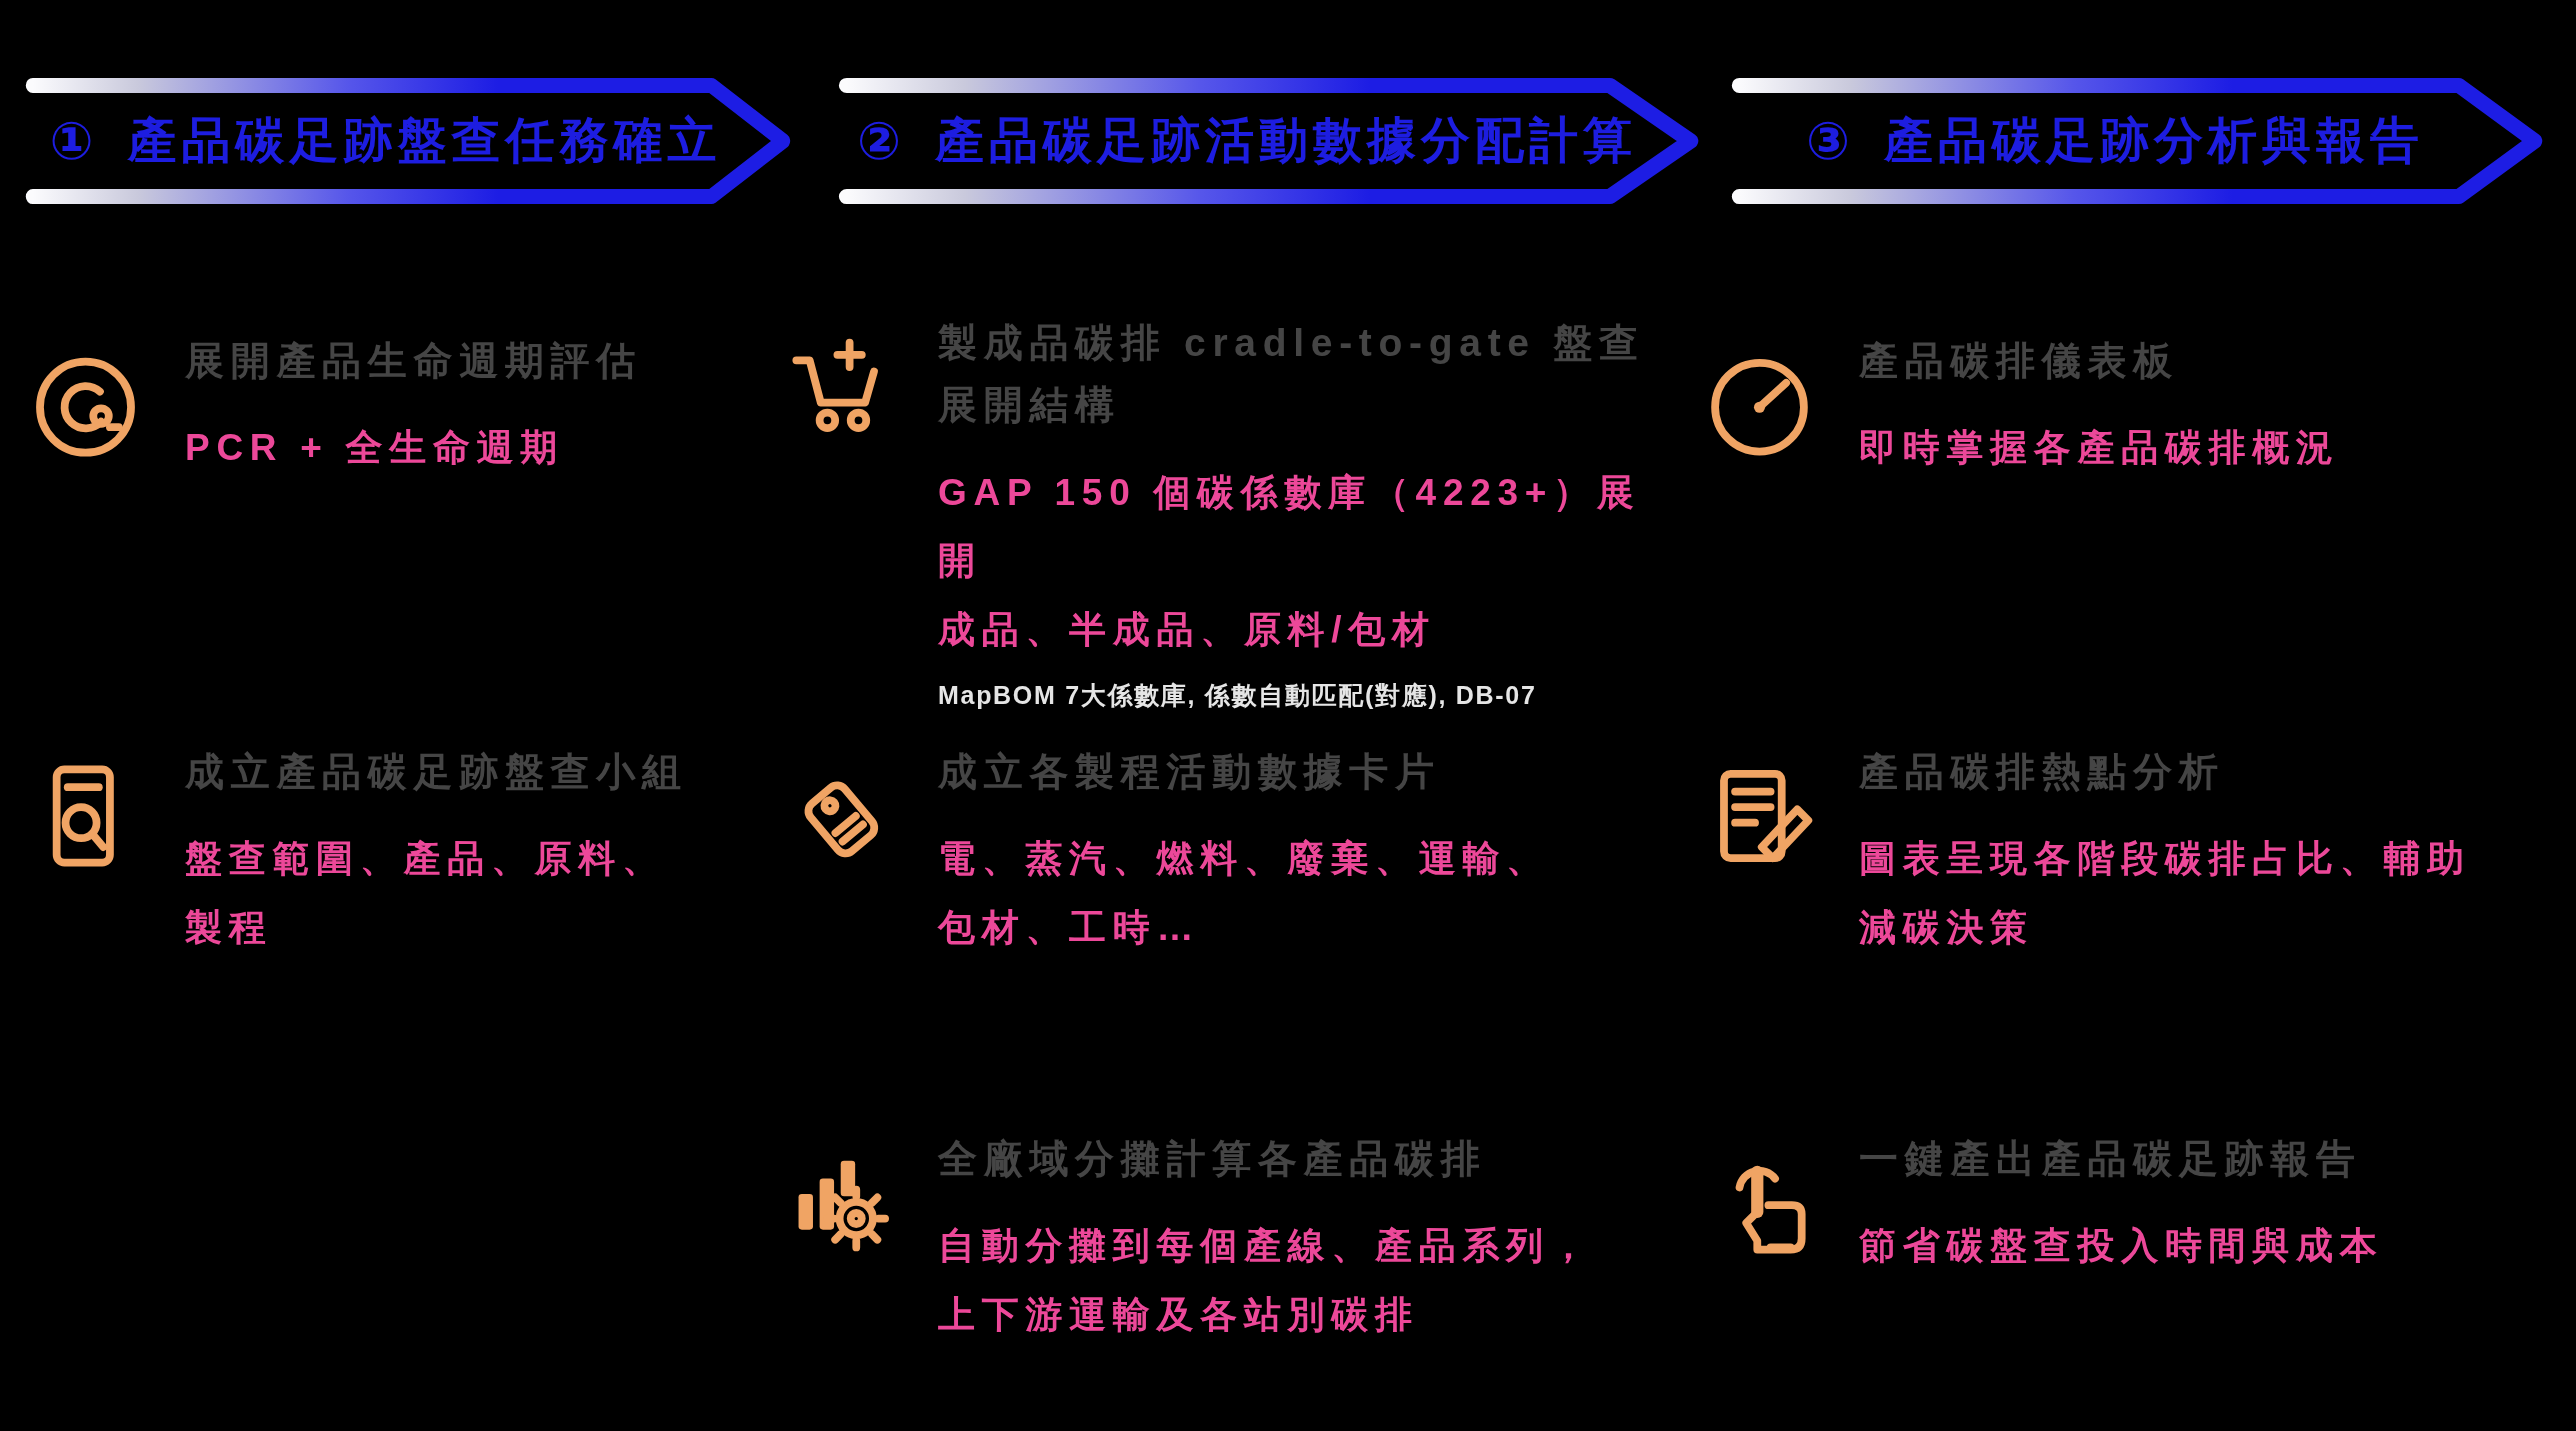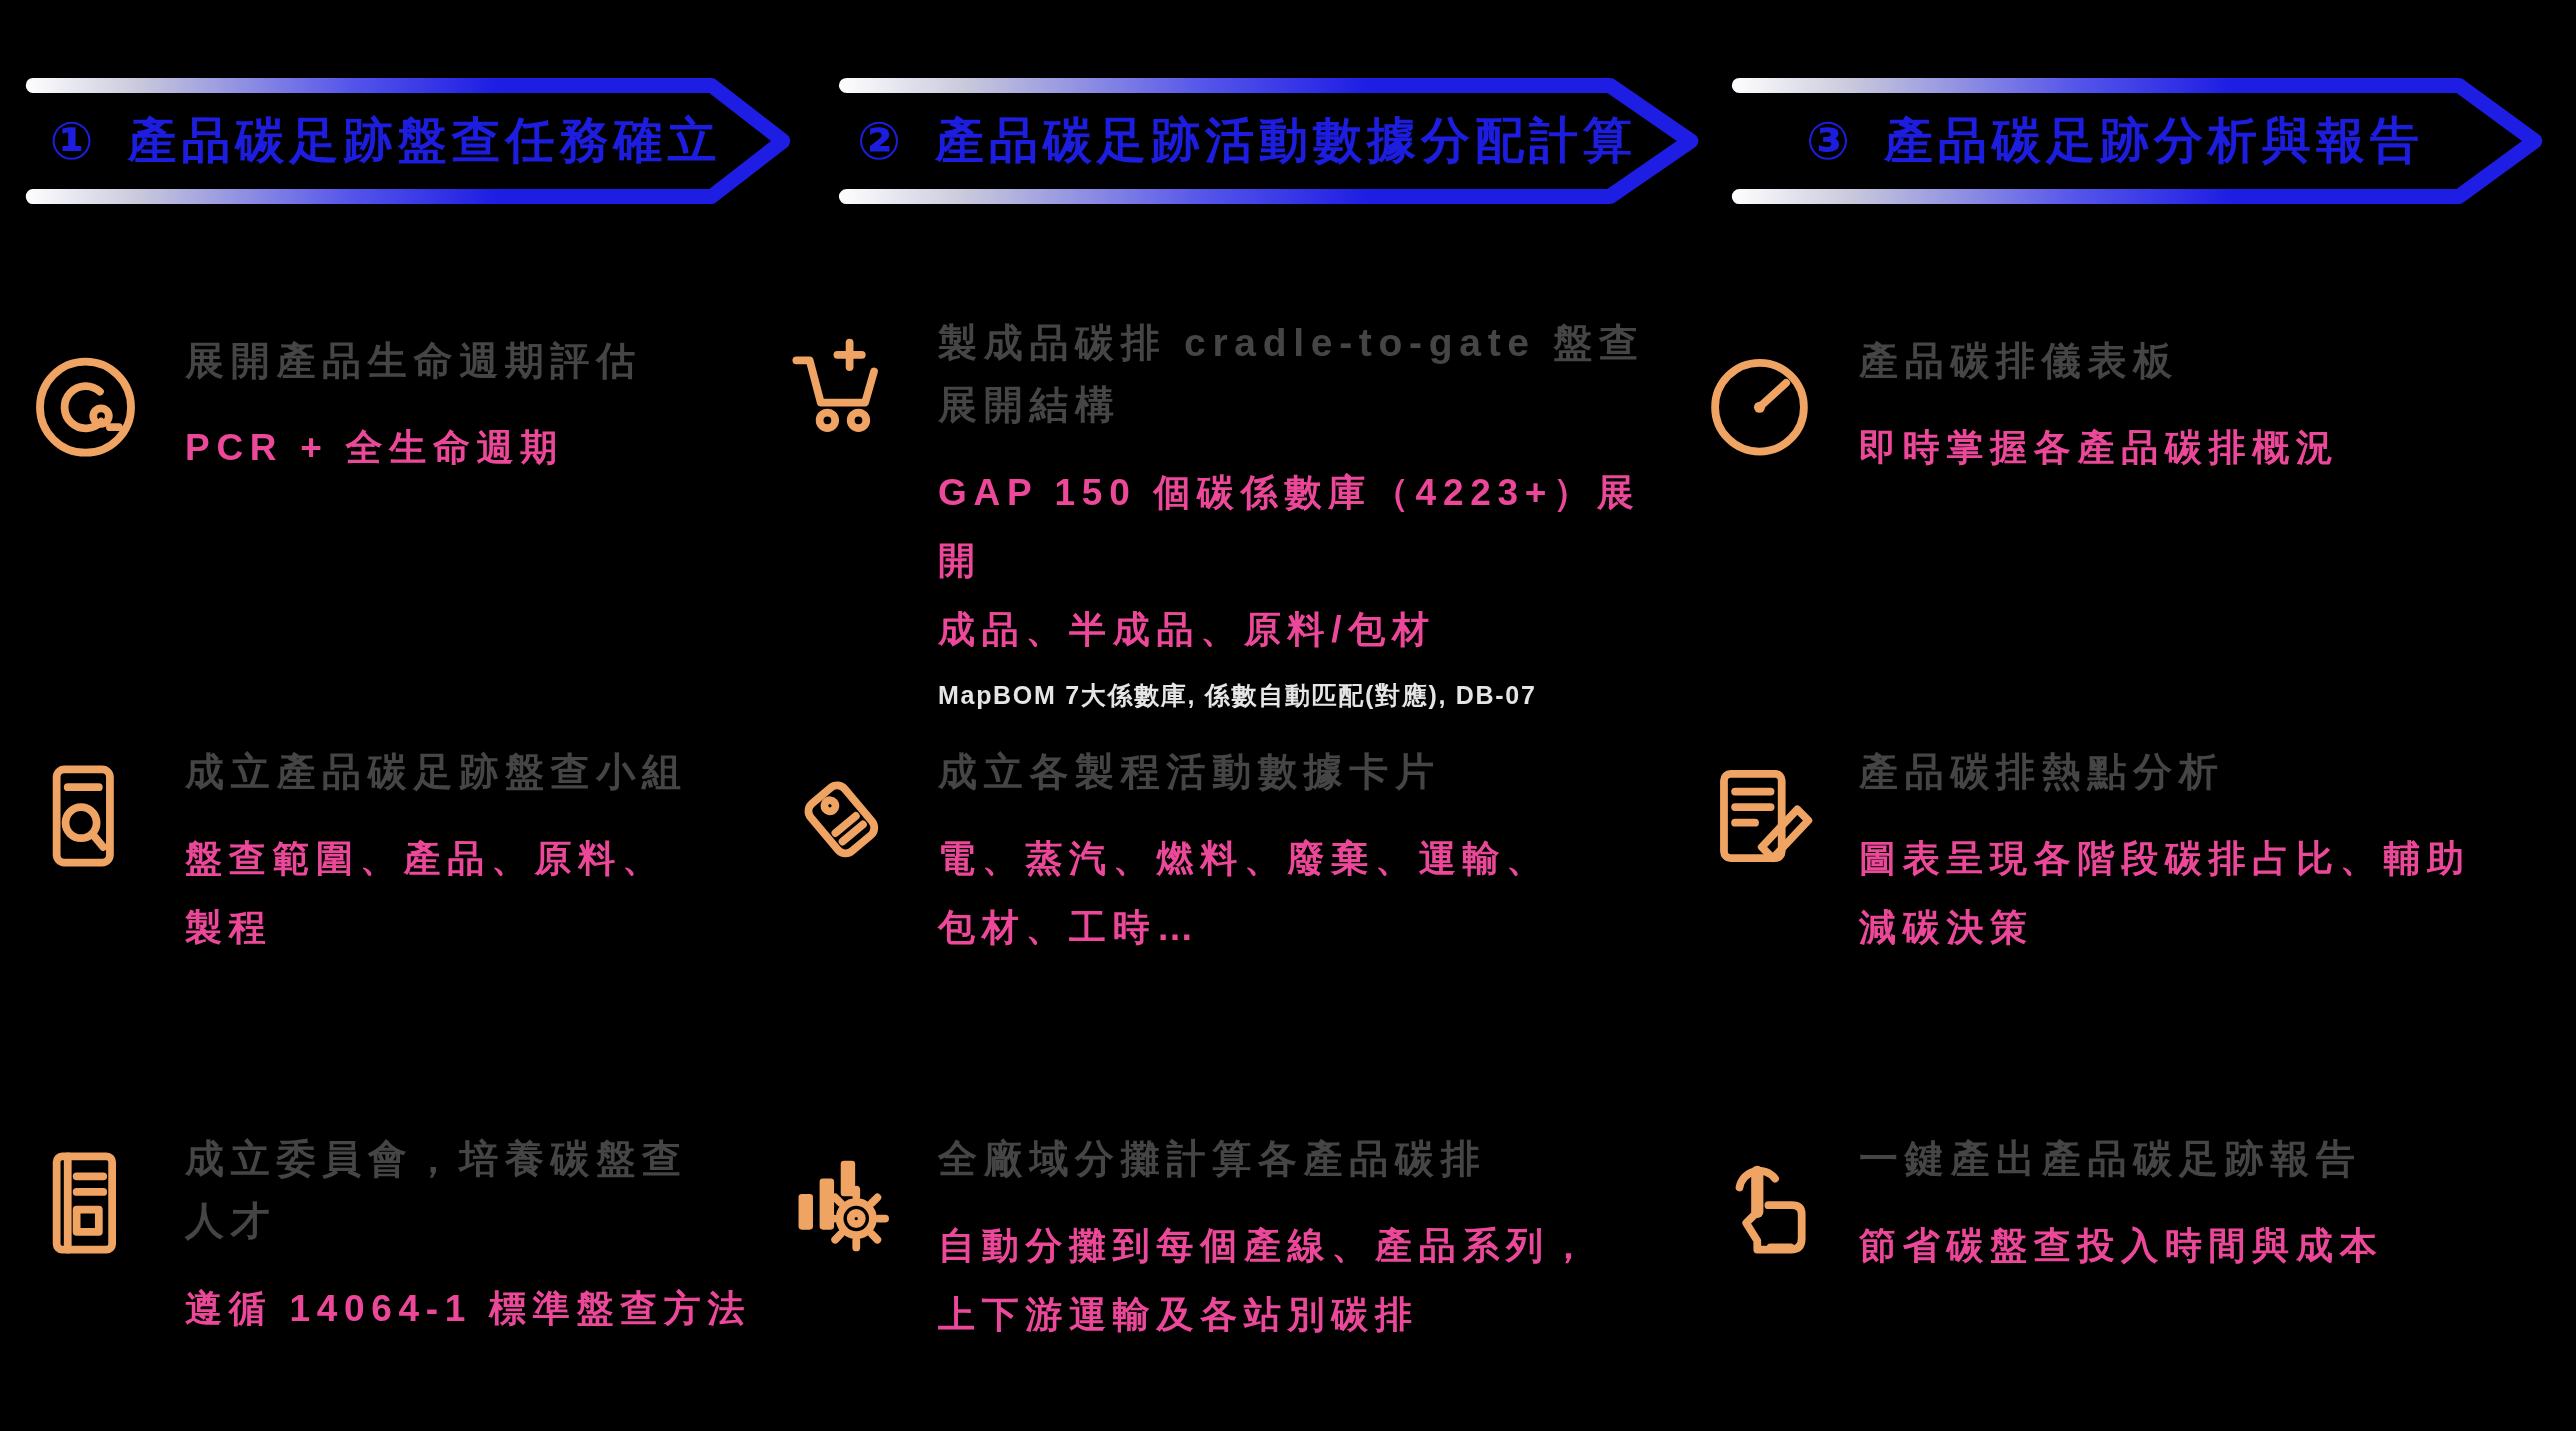--- a/index.html
+++ b/index.html
@@ -134,35 +134,20 @@
         <path d="M56 66 l10 12"></path>
       </svg>
     </div>
     <div class="txt">
       <div class="item-title">成立產品碳足跡盤查小組</div>
       <div class="item-body">盤查範圍、產品、原料、
 製程</div>
     </div>
   </div>
 
-  <div class="cell col-a" id="c1r3">
-    <div class="icon">
-      <svg viewBox="0 0 100 100">
-        <rect x="24" y="8" width="50" height="84" rx="5"></rect>
-        <path d="M34 8 v84"></path>
-        <path d="M42 26 h24 M42 40 h24"></path>
-        <rect x="42" y="56" width="20" height="20"></rect>
-      </svg>
-    </div>
-    <div class="txt">
-      <div class="item-title">成立委員會，培養碳盤查
-人才</div>
-      <div class="item-body">遵循 14064-1 標準盤查方法</div>
-    </div>
-  </div>
 
   <div class="cell col-b" id="c2r1">
     <div class="icon">
       <svg viewBox="0 0 100 100">
         <path d="M12 26 h12 l10 38 h40 l8 -28"></path>
         <circle cx="40" cy="80" r="7"></circle>
         <circle cx="68" cy="80" r="7"></circle>
         <path d="M60 10 v22 M49 21 h22"></path>
       </svg>
     </div>

